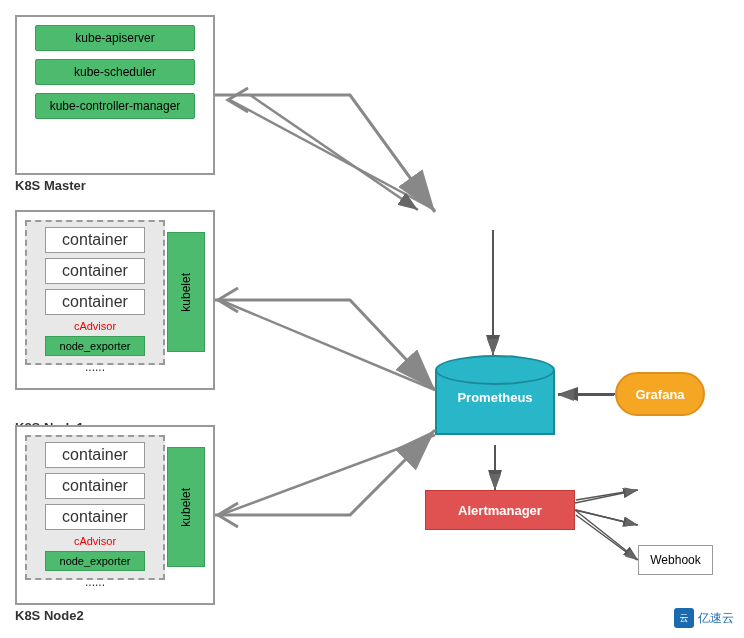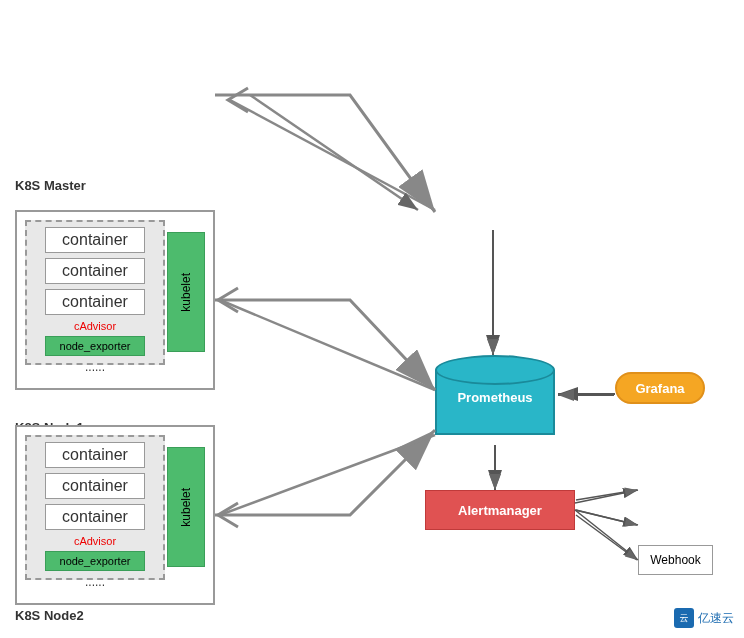--- a/index.html
+++ b/index.html
@@ -222,21 +222,21 @@
       color: #fff;
       z-index: 10;
     }
 
     
     .grafana-box {
       position: absolute;
       left: 615px;
       top: 372px;
       width: 90px;
-      height: 32px;
+      height: 44px;
       background: #f5a623;
       border: 2px solid #e0901a;
       border-radius: 25px;
       display: flex;
       align-items: center;
       justify-content: center;
       font-size: 13px;
       font-weight: bold;
       color: #fff;
     }
@@ -317,20 +317,25 @@
       width: 744px;
       height: 638px;
       pointer-events: none;
     }
   </style>
 </head>
 <body>
 
 <div class="diagram-container">
 
+  <div class="k8s-master">
+    <div class="green-box">kube-apiserver</div>
+    <div class="green-box">kube-scheduler</div>
+    <div class="green-box">kube-controller-manager</div>
+  </div>
   <div class="k8s-master-label">K8S Master</div>
 
   <div class="k8s-node1">
     <div class="node-inner">
       <div class="container-box">container</div>
       <div class="container-box">container</div>
       <div class="container-box">container</div>
       <div class="cadvisor-label">cAdvisor</div>
       <div class="node-exporter-box">node_exporter</div>
       <div class="dots">......</div>

